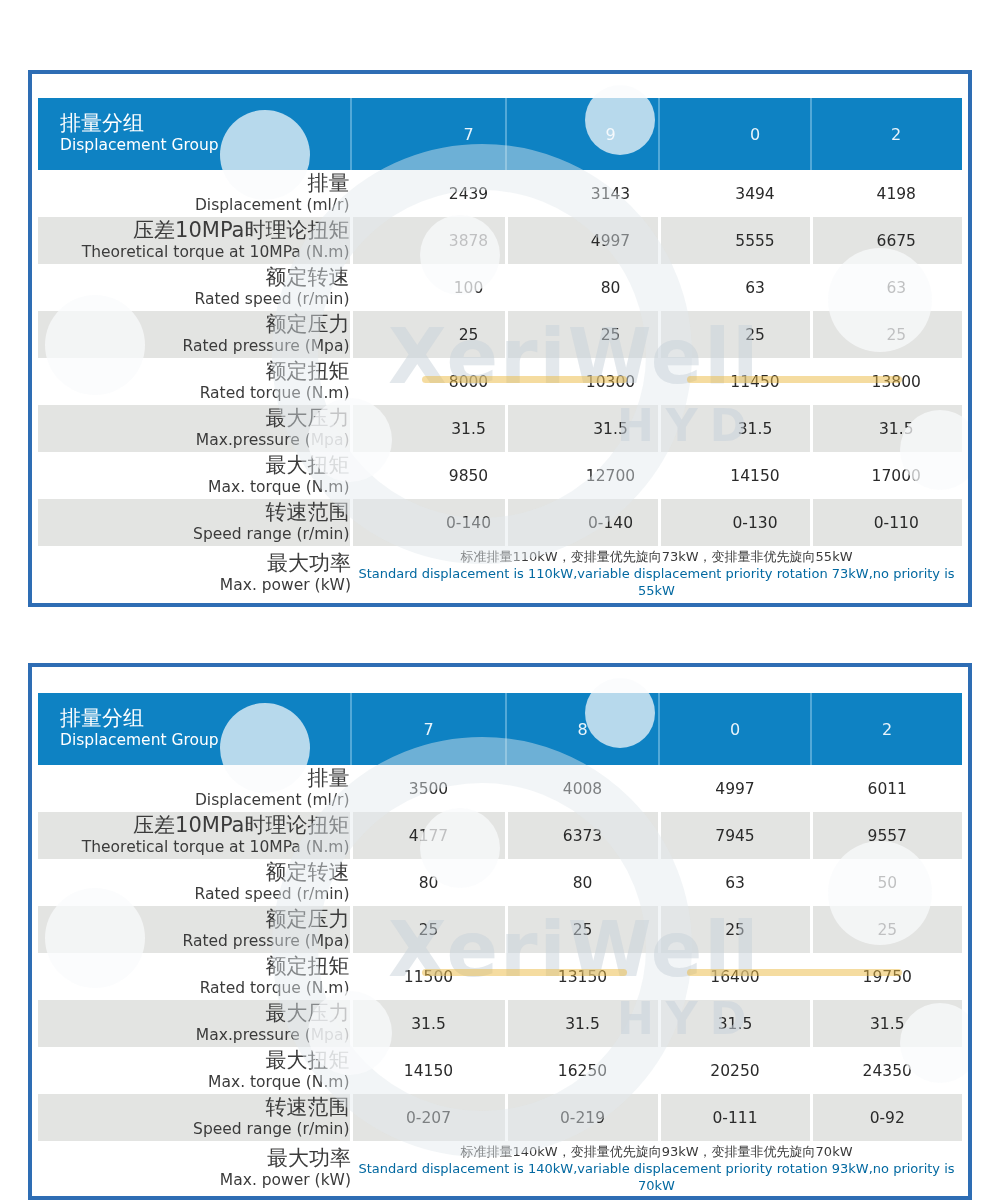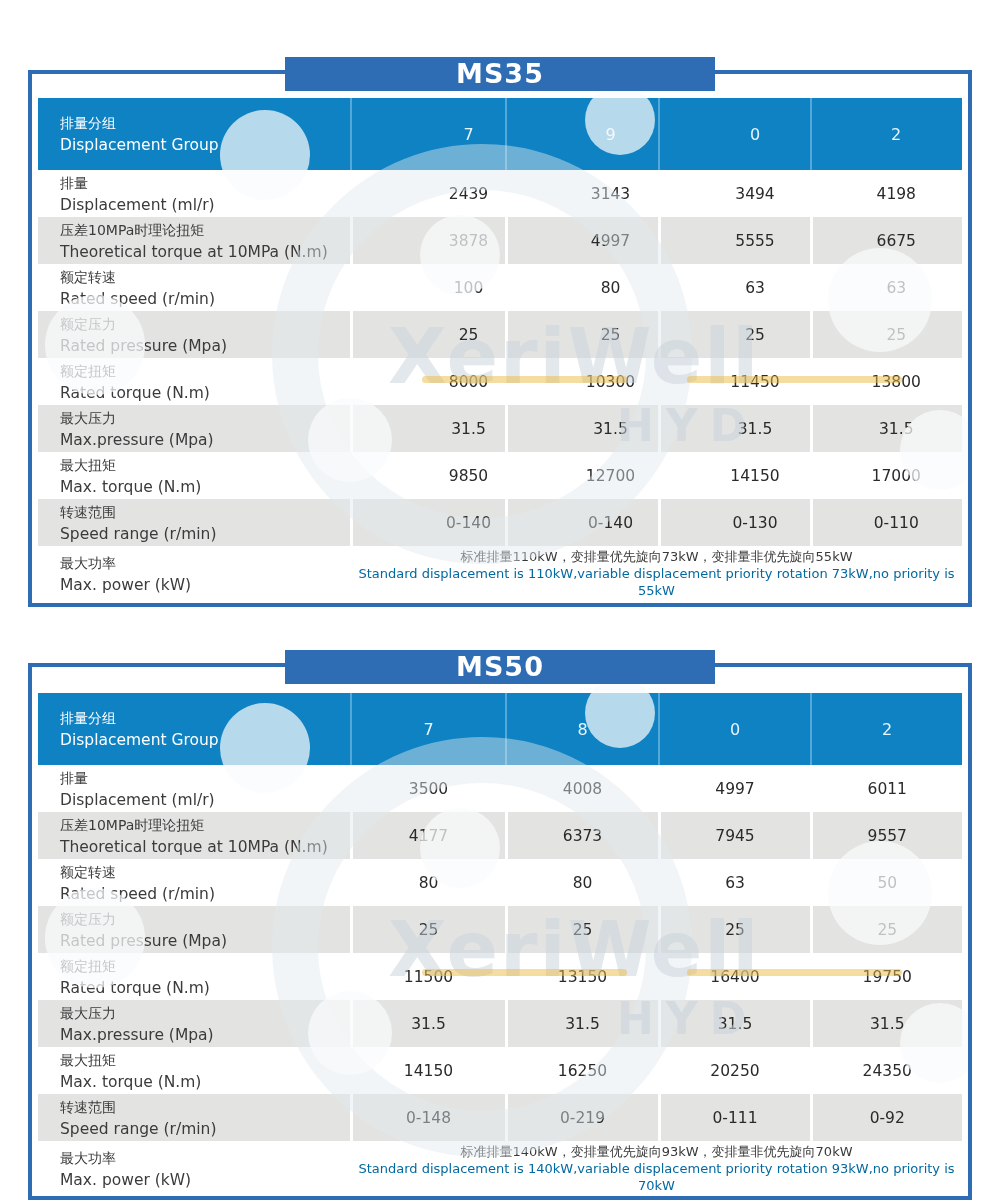--- a/index.html
+++ b/index.html
@@ -34,22 +34,22 @@
   thead th{height:72px;background:var(--cyan);vertical-align:middle}
   th,td{font-weight:normal}
   .glbl{text-align:left;padding-left:22px}
   .glbl .zh,.glbl .en{color:#fff}
   .hval{
     text-align:center;color:#e9f4fb;font-size:16px;
     border-left:2px solid var(--cyan-sep);
   }
   tbody tr{height:47px}
   tbody tr.g th,tbody tr.g td{background:var(--gray-row)}
-  .lbl{text-align:left;padding-left:22px;vertical-align:middle}
-  .zh{display:block;font-size:14px;line-height:22px;color:var(--label-ink)}
+  .lbl{text-align:right;padding-left:22px;vertical-align:middle}
+  .zh{display:block;font-size:21px;line-height:22px;color:var(--label-ink)}
   .en{display:block;font-size:15.5px;line-height:22px;color:var(--label-ink)}
   .val{
     text-align:center;font-size:15.5px;color:var(--ink);
     border-left:3px solid #fff;vertical-align:middle;
   }
   tr.pw{height:55px}
   .note{text-align:center;vertical-align:middle}
   .nzh{display:block;font-size:13px;line-height:17px;color:#3a3a3a}
   .nen{display:block;font-size:13px;line-height:17px;color:#0369a1}
   
@@ -80,23 +80,20 @@
   .wm-bar.b2{left:655px;top:302px;width:215px}
   .wm-sub{
     position:absolute;left:585px;top:326px;font-size:44px;font-weight:bold;
     letter-spacing:12px;color:rgba(201,210,219,.55);
   }
 </style>
 </head>
 <body>
 
 <section class="card t0" style="top:70px">
-  <div class="banner">
-    <span>MS35</span>
-  </div>
   <div class="inner">
     <div class="tbl-wrap">
       <table>
         <colgroup>
             <col style="width:313px">
             <col style="width:155px">
             <col style="width:153px">
             <col style="width:152px">
             <col style="width:151px">
           </colgroup>
@@ -217,23 +214,20 @@
       <div class="wm-c c7"></div>
       <span class="wm-brand">XeriWell</span>
       <span class="wm-bar b1"></span>
       <span class="wm-bar b2"></span>
       <span class="wm-sub">HYD</span>
     </div>
   </div>
 </section>
 
 <section class="card t1" style="top:663px">
-  <div class="banner">
-    <span>MS50</span>
-  </div>
   <div class="inner">
     <div class="tbl-wrap">
       <table>
         <colgroup>
             <col style="width:313px">
             <col style="width:155px">
             <col style="width:153px">
             <col style="width:152px">
             <col style="width:151px">
           </colgroup>
@@ -318,21 +312,21 @@
             <td class="val">14150</td>
             <td class="val">16250</td>
             <td class="val">20250</td>
             <td class="val">24350</td>
           </tr>
           <tr class="g">
             <th class="lbl">
                 <span class="zh">转速范围</span>
                 <span class="en">Speed range (r/min)</span>
               </th>
-            <td class="val">0-148</td>
+            <td class="val">0-207</td>
             <td class="val">0-219</td>
             <td class="val">0-111</td>
             <td class="val">0-92</td>
           </tr>
           <tr class="pw">
             <th class="lbl">
                 <span class="zh">最大功率</span>
                 <span class="en">Max. power (kW)</span>
               </th>
             <td class="note" colspan="4">

